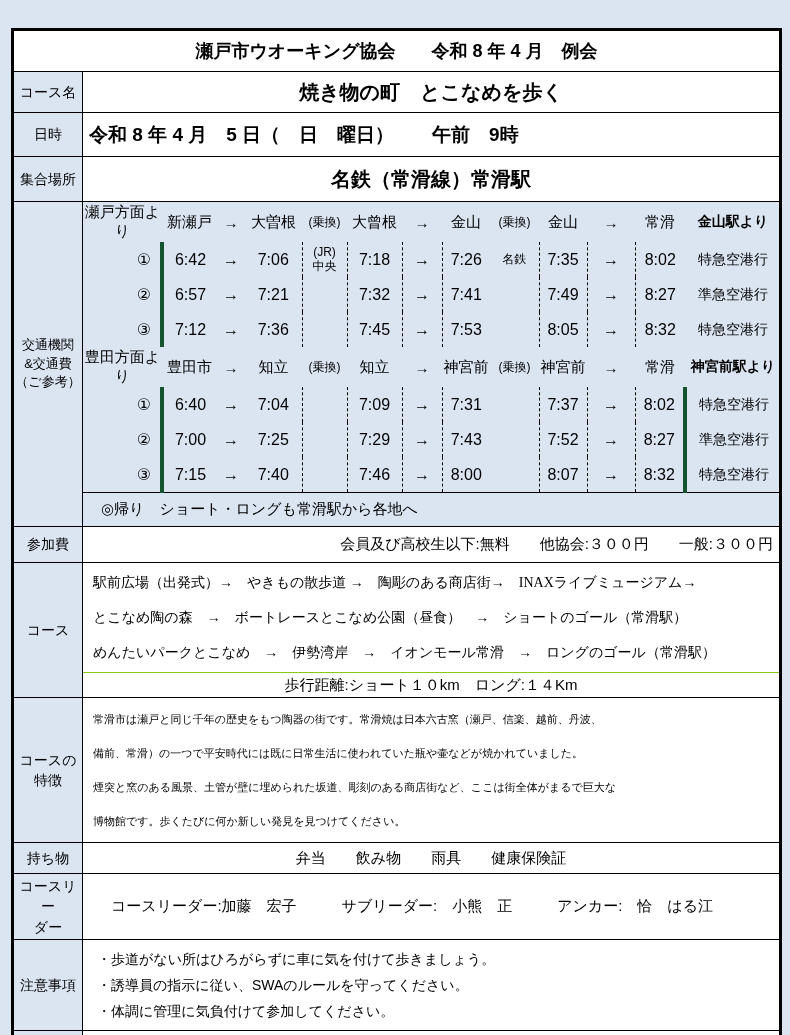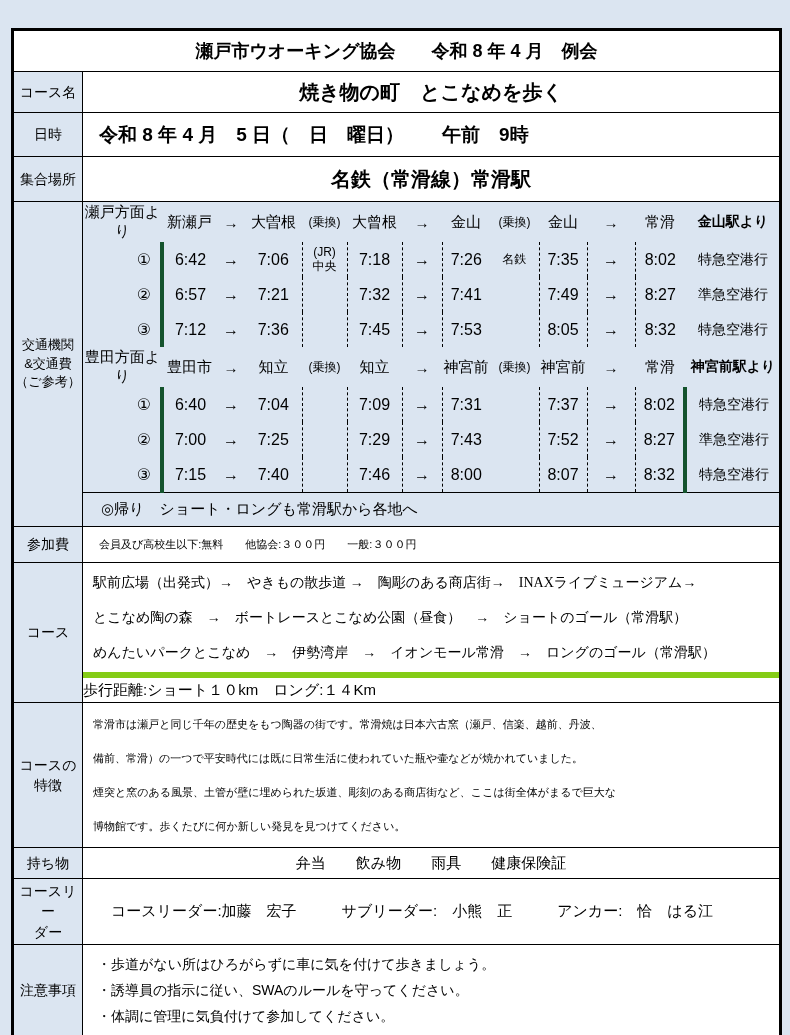--- a/index.html
+++ b/index.html
@@ -2,45 +2,45 @@
 <html><head>
 <meta charset="utf-8">
 <style>
   html,body{margin:0;padding:0;}
   body{width:790px;height:1035px;background:#dbe5f1;font-family:"Liberation Sans","DejaVu Sans",sans-serif;color:#000;}
   .page{position:relative;width:790px;height:1035px;background:#dbe5f1;overflow:hidden;}
   table.main{position:absolute;left:11px;top:28px;width:768px;border-collapse:collapse;table-layout:fixed;background:#fff;border:3px solid #000;}
   table.main td{border:1px solid #000;vertical-align:middle;}
   .label-cell{width:70px;background:#dbe5f1;text-align:center;font-size:14px;line-height:1.45;white-space:pre-line;padding:2px 1px;}
   .label-sm{font-size:13px;}
-  .content-cell{background:#fff;padding:0 16px;}
+  .content-cell{background:#fff;padding:0 6px;}
   .r-title td{height:38px;text-align:center;font-weight:bold;font-size:18px;background:#fff;}
   .r-course-name td.content-cell{height:40px;text-align:center;font-weight:bold;font-size:20px;}
   .r-datetime td.content-cell{height:43px;text-align:left;font-weight:bold;font-size:19px;}
   .r-meeting td.content-cell{height:44px;text-align:center;font-weight:bold;font-size:20px;}
   .transit-wrap{padding:0 !important;background:#fef9c3;}
   table.transit{width:100%;border-collapse:collapse;table-layout:fixed;background:#dbe5f1;text-align:center;}
   table.transit td{border:none;vertical-align:middle;}
   .t-head td{border:1px solid #000;height:32px;font-size:15px;}
   .t-head td.trh{font-size:12px;}
   .t-head td.type-h{font-weight:bold;font-size:14px;font-family:Liberation Serif, serif;}
   .t-data td{height:33px;font-size:16px;}
   .t-data td.c-num{text-align:right;padding-right:9px;font-size:16px;}
   .t-data td.dl{border-left:1px dashed #000;}
   .t-data td.sl{border-left:4px solid #14532d;}
   .t-data td.trcell{font-size:12px;white-space:pre-line;line-height:1.15;}
   .t-data td.type{font-size:14px;}
   .t-row3 td{border-top:1px dashed #000;}
   .t-row3 td.c-num{border-top:none;}
   .ret-cell{border-top:1px solid #000 !important;text-align:left;padding-left:18px;height:31px;font-size:15px;}
-  .r-fee td.content-cell{height:35px;text-align:left;font-size:11px;}
+  .r-fee td.content-cell{height:35px;text-align:right;font-size:15px;}
   .course-block{padding:0 !important;}
   .course-lines{padding:2px 0 2px 10px;}
   .course-lines div{line-height:35px;font-size:14px;white-space:nowrap;font-family:Liberation Serif, serif;}
-  .distance-row{border-top:6px solid #84cc16;height:24px;line-height:24px;text-align:left;font-size:15px;}
+  .distance-row{border-top:1px solid #84cc16;height:24px;line-height:24px;text-align:center;font-size:15px;}
   .features-cell{padding:4px 0 4px 10px !important;}
   .features-cell div{line-height:34px;font-size:11px;white-space:nowrap;}
   .r-belongings td.content-cell{height:30px;text-align:center;font-size:15px;}
   .r-leaders td.content-cell{height:42px;font-size:15px;padding-left:28px;}
   .cautions-cell{padding:6px 0 6px 14px !important;}
   .cautions-cell div{line-height:26px;font-size:14px;}
   .r-contact td.content-cell{height:45px;text-align:center;font-size:15px;}
 </style>
 </head>
 <body>

